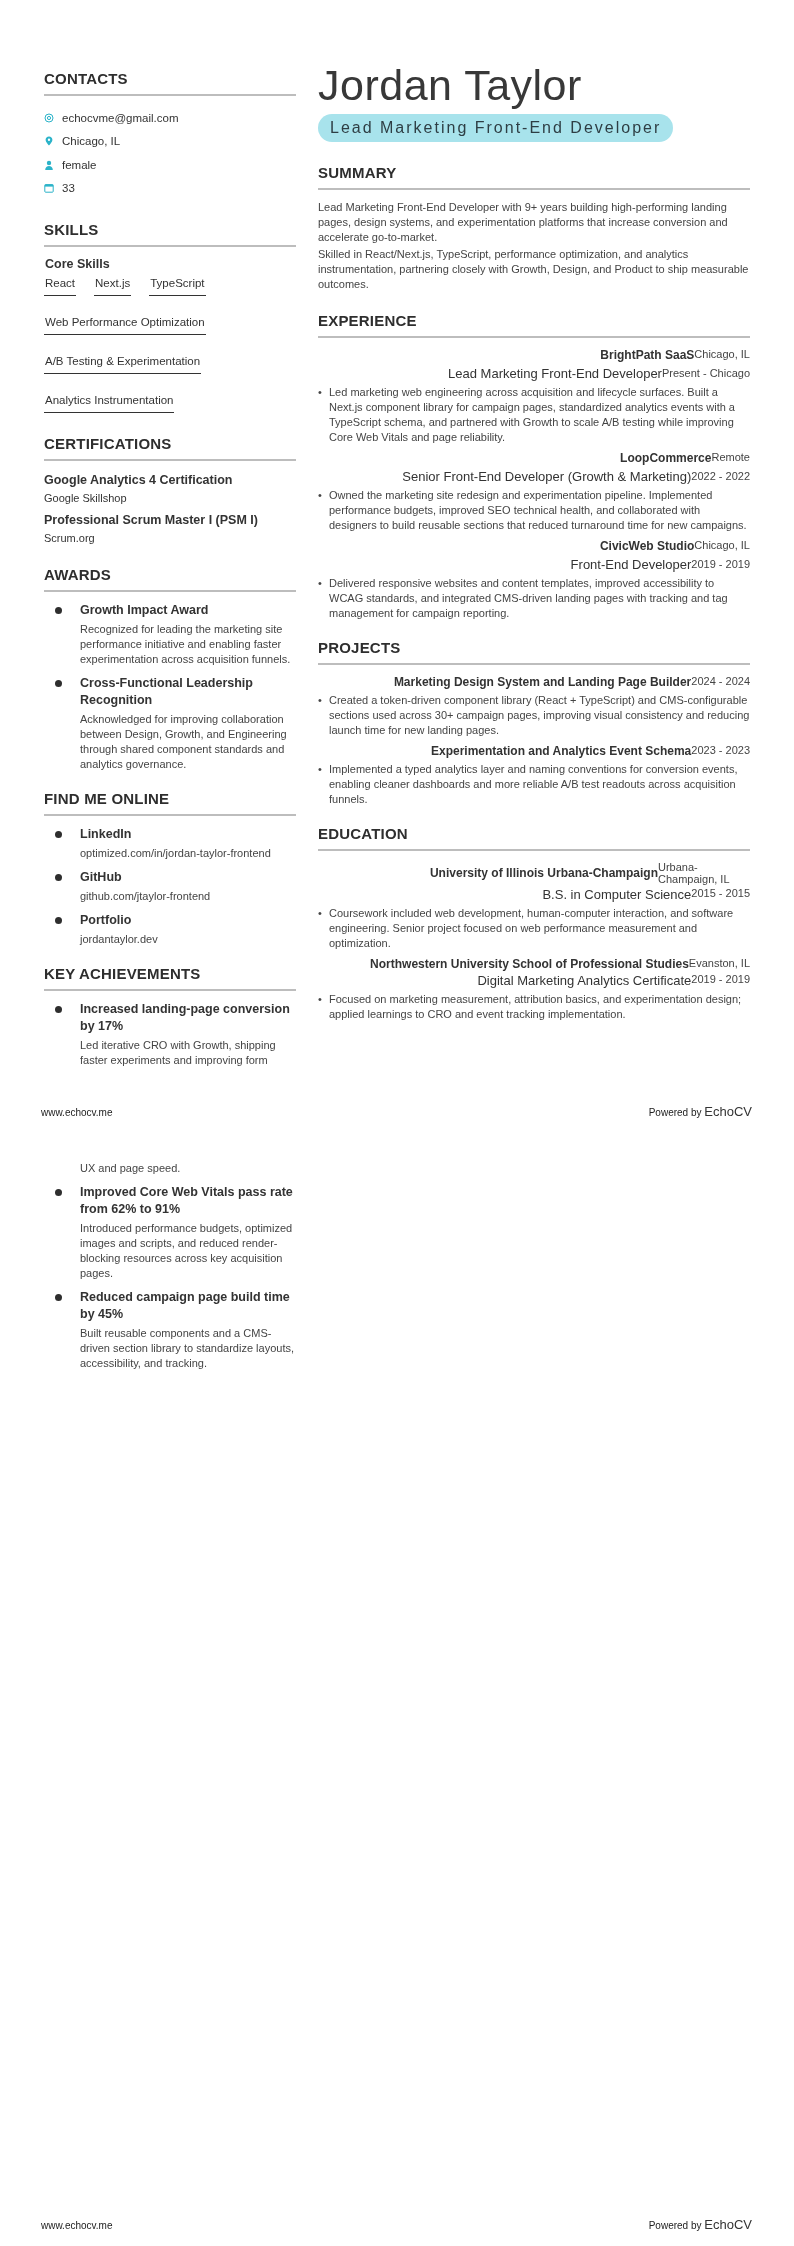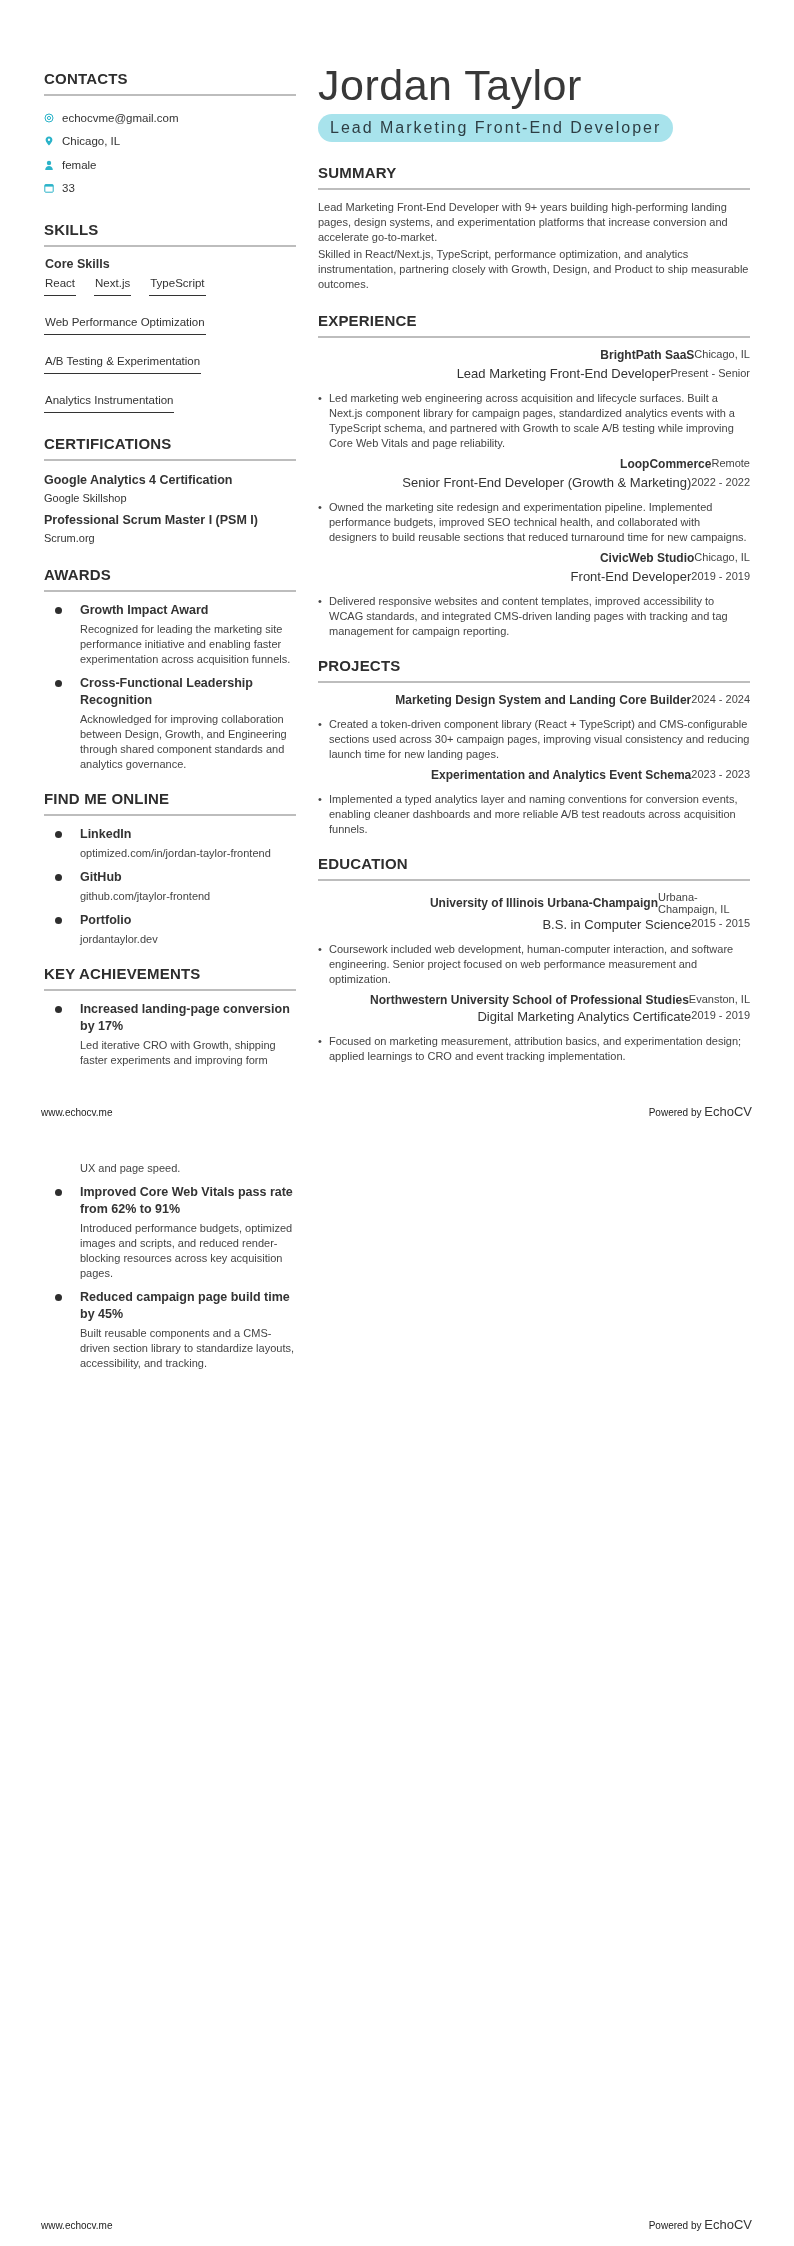--- a/index.html
+++ b/index.html
@@ -39,21 +39,21 @@
   .title-pill { display: inline-block; background: #a8e3ec; color: #2e3e44; font-size: 16px; letter-spacing: 2px; padding: 5px 12px 5px 12px; border-radius: 16px; margin-top: 6px; }
 
   .summary p { font-size: 11px; color: #444; line-height: 15px; margin-bottom: 2px; }
 
   .entry { margin-bottom: 6px; }
   .row { display: flex; justify-content: flex-end; align-items: flex-start; }
   .org { font-size: 12px; font-weight: bold; color: #333; }
   .loc { font-size: 11px; color: #444; text-align: right; }
   .role { font-size: 13px; color: #333; margin-top: 4px; }
   .dates { font-size: 11px; color: #444; margin-top: 5px; }
-  .bul { position: relative; padding-left: 11px; font-size: 11px; color: #444; line-height: 15px; margin-top: 10px; }
+  .bul { position: relative; padding-left: 11px; font-size: 11px; color: #444; line-height: 15px; margin-top: 4px; }
   .bul::before { content: "•"; position: absolute; left: 0; top: 0; }
 
   .footer { position: absolute; left: 41px; right: 42px; display: flex; justify-content: space-between; align-items: baseline; font-size: 10px; color: #222; }
   .footer .brand { font-size: 13px; color: #333; }
 </style>
 </head>
 <body>
 
 <div class="page page1">
 
@@ -180,21 +180,21 @@
 
     <section style="margin-top:20px;">
       <div class="sec-title">EXPERIENCE</div>
       <div class="entry">
         <div class="row">
             <span class="org">BrightPath SaaS</span>
             <span class="loc">Chicago, IL</span>
           </div>
         <div class="row">
             <span class="role">Lead Marketing Front-End Developer</span>
-            <span class="dates">Present - Senior</span>
+            <span class="dates">Present - Chicago</span>
           </div>
         <div class="bul">Led marketing web engineering across acquisition and lifecycle surfaces. Built a Next.js component library for campaign pages, standardized analytics events with a TypeScript schema, and partnered with Growth to scale A/B testing while improving Core Web Vitals and page reliability.</div>
       </div>
       <div class="entry">
         <div class="row">
             <span class="org">LoopCommerce</span>
             <span class="loc">Remote</span>
           </div>
         <div class="row">
             <span class="role">Senior Front-End Developer (Growth &amp; Marketing)</span>
@@ -212,21 +212,21 @@
             <span class="dates">2019 - 2019</span>
           </div>
         <div class="bul">Delivered responsive websites and content templates, improved accessibility to WCAG standards, and integrated CMS-driven landing pages with tracking and tag management for campaign reporting.</div>
       </div>
     </section>
 
     <section style="margin-top:18px;">
       <div class="sec-title">PROJECTS</div>
       <div class="entry">
         <div class="row">
-            <span class="org">Marketing Design System and Landing Core Builder</span>
+            <span class="org">Marketing Design System and Landing Page Builder</span>
             <span class="loc">2024 - 2024</span>
           </div>
         <div class="bul">Created a token-driven component library (React + TypeScript) and CMS-configurable sections used across 30+ campaign pages, improving visual consistency and reducing launch time for new landing pages.</div>
       </div>
       <div class="entry">
         <div class="row">
             <span class="org">Experimentation and Analytics Event Schema</span>
             <span class="loc">2023 - 2023</span>
           </div>
         <div class="bul">Implemented a typed analytics layer and naming conventions for conversion events, enabling cleaner dashboards and more reliable A/B test readouts across acquisition funnels.</div>

